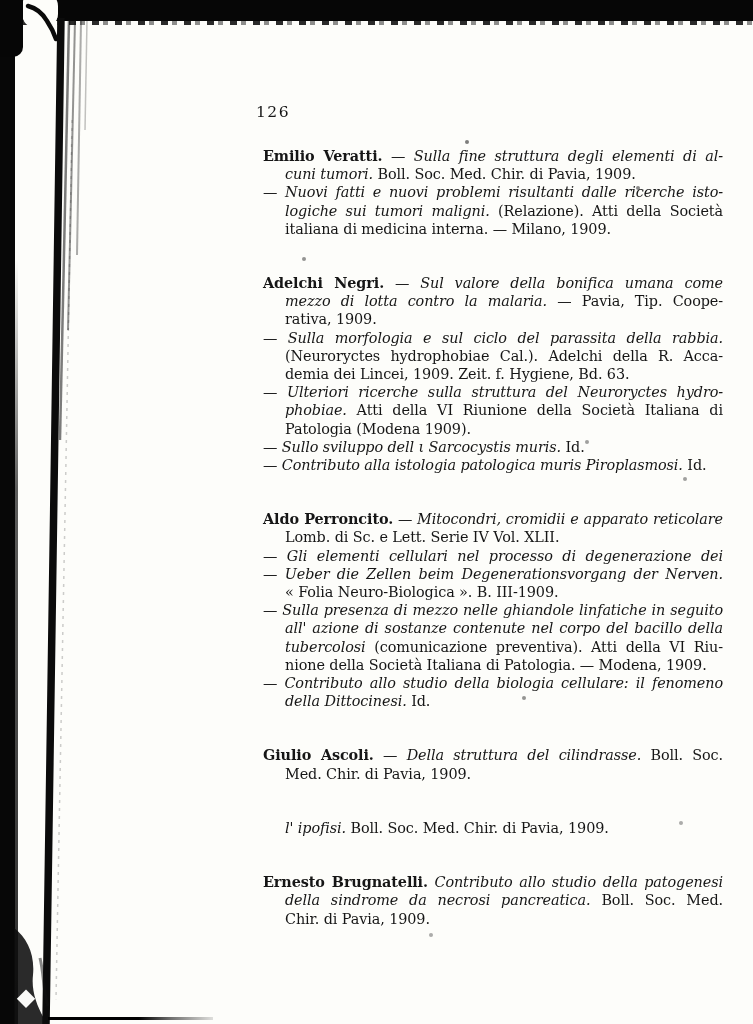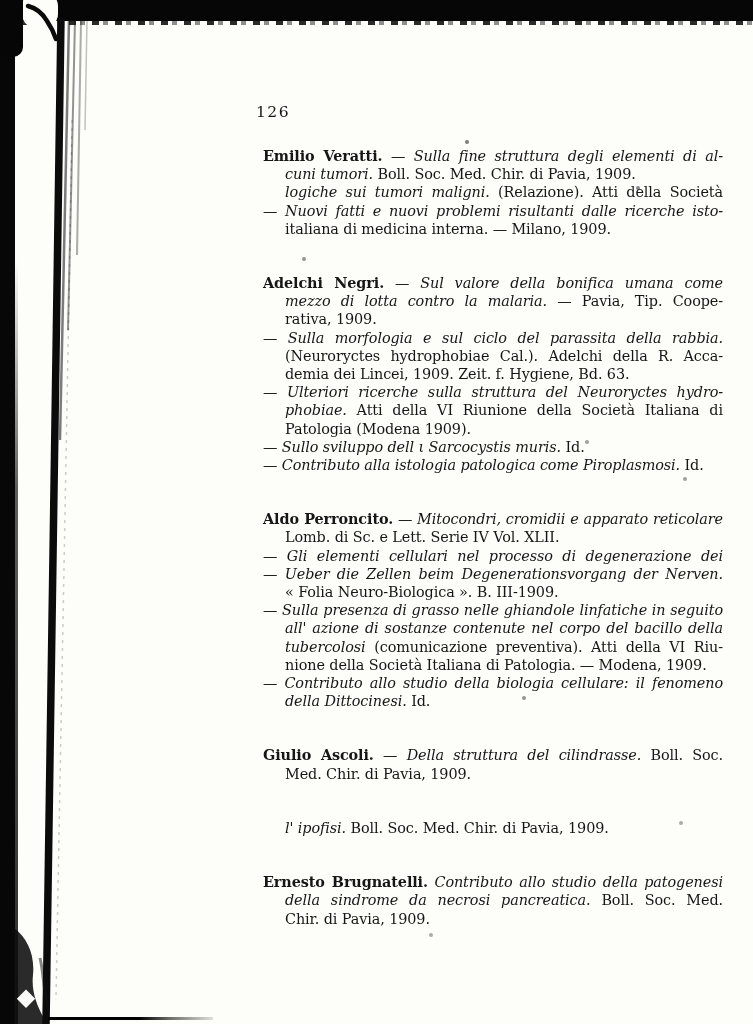--- a/index.html
+++ b/index.html
@@ -81,22 +81,22 @@
 
   <div class="page-number">126</div>
 
   <main class="content">
     <div>
         <div class="entry group">
           <div class="line first"><span class="seg-b">Emilio Veratti.</span><span class="seg-r"> — </span><span class="seg-i">Sulla fine struttura degli elementi di al-</span></div>
           <div class="line last"><span class="seg-i">cuni tumori.</span><span class="seg-r"> Boll. Soc. Med. Chir. di Pavia, 1909.</span></div>
         </div>
         <div class="entry">
+          <div class="line first"><span class="seg-r">— </span><span class="seg-i">Nuovi fatti e nuovi problemi risultanti dalle ricerche isto-</span></div>
           <div class="line"><span class="seg-i">logiche sui tumori maligni.</span><span class="seg-r"> (Relazione). Atti della Società</span></div>
-          <div class="line first"><span class="seg-r">— </span><span class="seg-i">Nuovi fatti e nuovi problemi risultanti dalle ricerche isto-</span></div>
           <div class="line last"><span class="seg-r">italiana di medicina interna. — Milano, 1909.</span></div>
         </div>
         <div class="entry group">
           <div class="line first"><span class="seg-b">Adelchi Negri.</span><span class="seg-r"> — </span><span class="seg-i">Sul valore della bonifica umana come</span></div>
           <div class="line"><span class="seg-i">mezzo di lotta contro la malaria.</span><span class="seg-r"> — Pavia, Tip. Coope-</span></div>
           <div class="line last"><span class="seg-r">rativa, 1909.</span></div>
         </div>
         <div class="entry">
           <div class="line first"><span class="seg-r">— </span><span class="seg-i">Sulla morfologia e sul ciclo del parassita della rabbia.</span></div>
           <div class="line"><span class="seg-r">(Neuroryctes hydrophobiae Cal.). Adelchi della R. Acca-</span></div>
@@ -104,35 +104,35 @@
         </div>
         <div class="entry">
           <div class="line first"><span class="seg-r">— </span><span class="seg-i">Ulteriori ricerche sulla struttura del Neuroryctes hydro-</span></div>
           <div class="line"><span class="seg-i">phobiae.</span><span class="seg-r"> Atti della VI Riunione della Società Italiana di</span></div>
           <div class="line last"><span class="seg-r">Patologia (Modena 1909).</span></div>
         </div>
         <div class="entry">
           <div class="line first last"><span class="seg-r">— </span><span class="seg-i">Sullo sviluppo dell ι Sarcocystis muris.</span><span class="seg-r"> Id.</span></div>
         </div>
         <div class="entry">
-          <div class="line first last"><span class="seg-r">— </span><span class="seg-i">Contributo alla istologia patologica come Piroplasmosi.</span><span class="seg-r"> Id.</span></div>
+          <div class="line first last"><span class="seg-r">— </span><span class="seg-i">Contributo alla istologia patologica muris Piroplasmosi.</span><span class="seg-r"> Id.</span></div>
         </div>
         <div class="entry group">
           <div class="line first"><span class="seg-b">Aldo Perroncito.</span><span class="seg-r"> — </span><span class="seg-i">Mitocondri, cromidii e apparato reticolare</span></div>
           <div class="line last"><span class="seg-r">Lomb. di Sc. e Lett. Serie IV Vol. XLII.</span></div>
         </div>
         <div class="entry">
           <div class="line first"><span class="seg-r">— </span><span class="seg-i">Gli elementi cellulari nel processo di degenerazione dei</span></div>
         </div>
         <div class="entry">
           <div class="line first"><span class="seg-r">— </span><span class="seg-i">Ueber die Zellen beim Degenerationsvorgang der Nerven.</span></div>
           <div class="line last"><span class="seg-r">« Folia Neuro-Biologica ». B. III-1909.</span></div>
         </div>
         <div class="entry">
-          <div class="line first"><span class="seg-r">— </span><span class="seg-i">Sulla presenza di grasso nelle ghiandole linfatiche in seguito</span></div>
+          <div class="line first"><span class="seg-r">— </span><span class="seg-i">Sulla presenza di mezzo nelle ghiandole linfatiche in seguito</span></div>
           <div class="line"><span class="seg-i">all' azione di sostanze contenute nel corpo del bacillo della</span></div>
           <div class="line"><span class="seg-i">tubercolosi</span><span class="seg-r"> (comunicazione preventiva). Atti della VI Riu-</span></div>
           <div class="line last"><span class="seg-r">nione della Società Italiana di Patologia. — Modena, 1909.</span></div>
         </div>
         <div class="entry">
           <div class="line first"><span class="seg-r">— </span><span class="seg-i">Contributo allo studio della biologia cellulare: il fenomeno</span></div>
           <div class="line last"><span class="seg-i">della Dittocinesi.</span><span class="seg-r"> Id.</span></div>
         </div>
         <div class="entry group">
           <div class="line first"><span class="seg-b">Giulio Ascoli.</span><span class="seg-r"> — </span><span class="seg-i">Della struttura del cilindrasse.</span><span class="seg-r"> Boll. Soc.</span></div>

